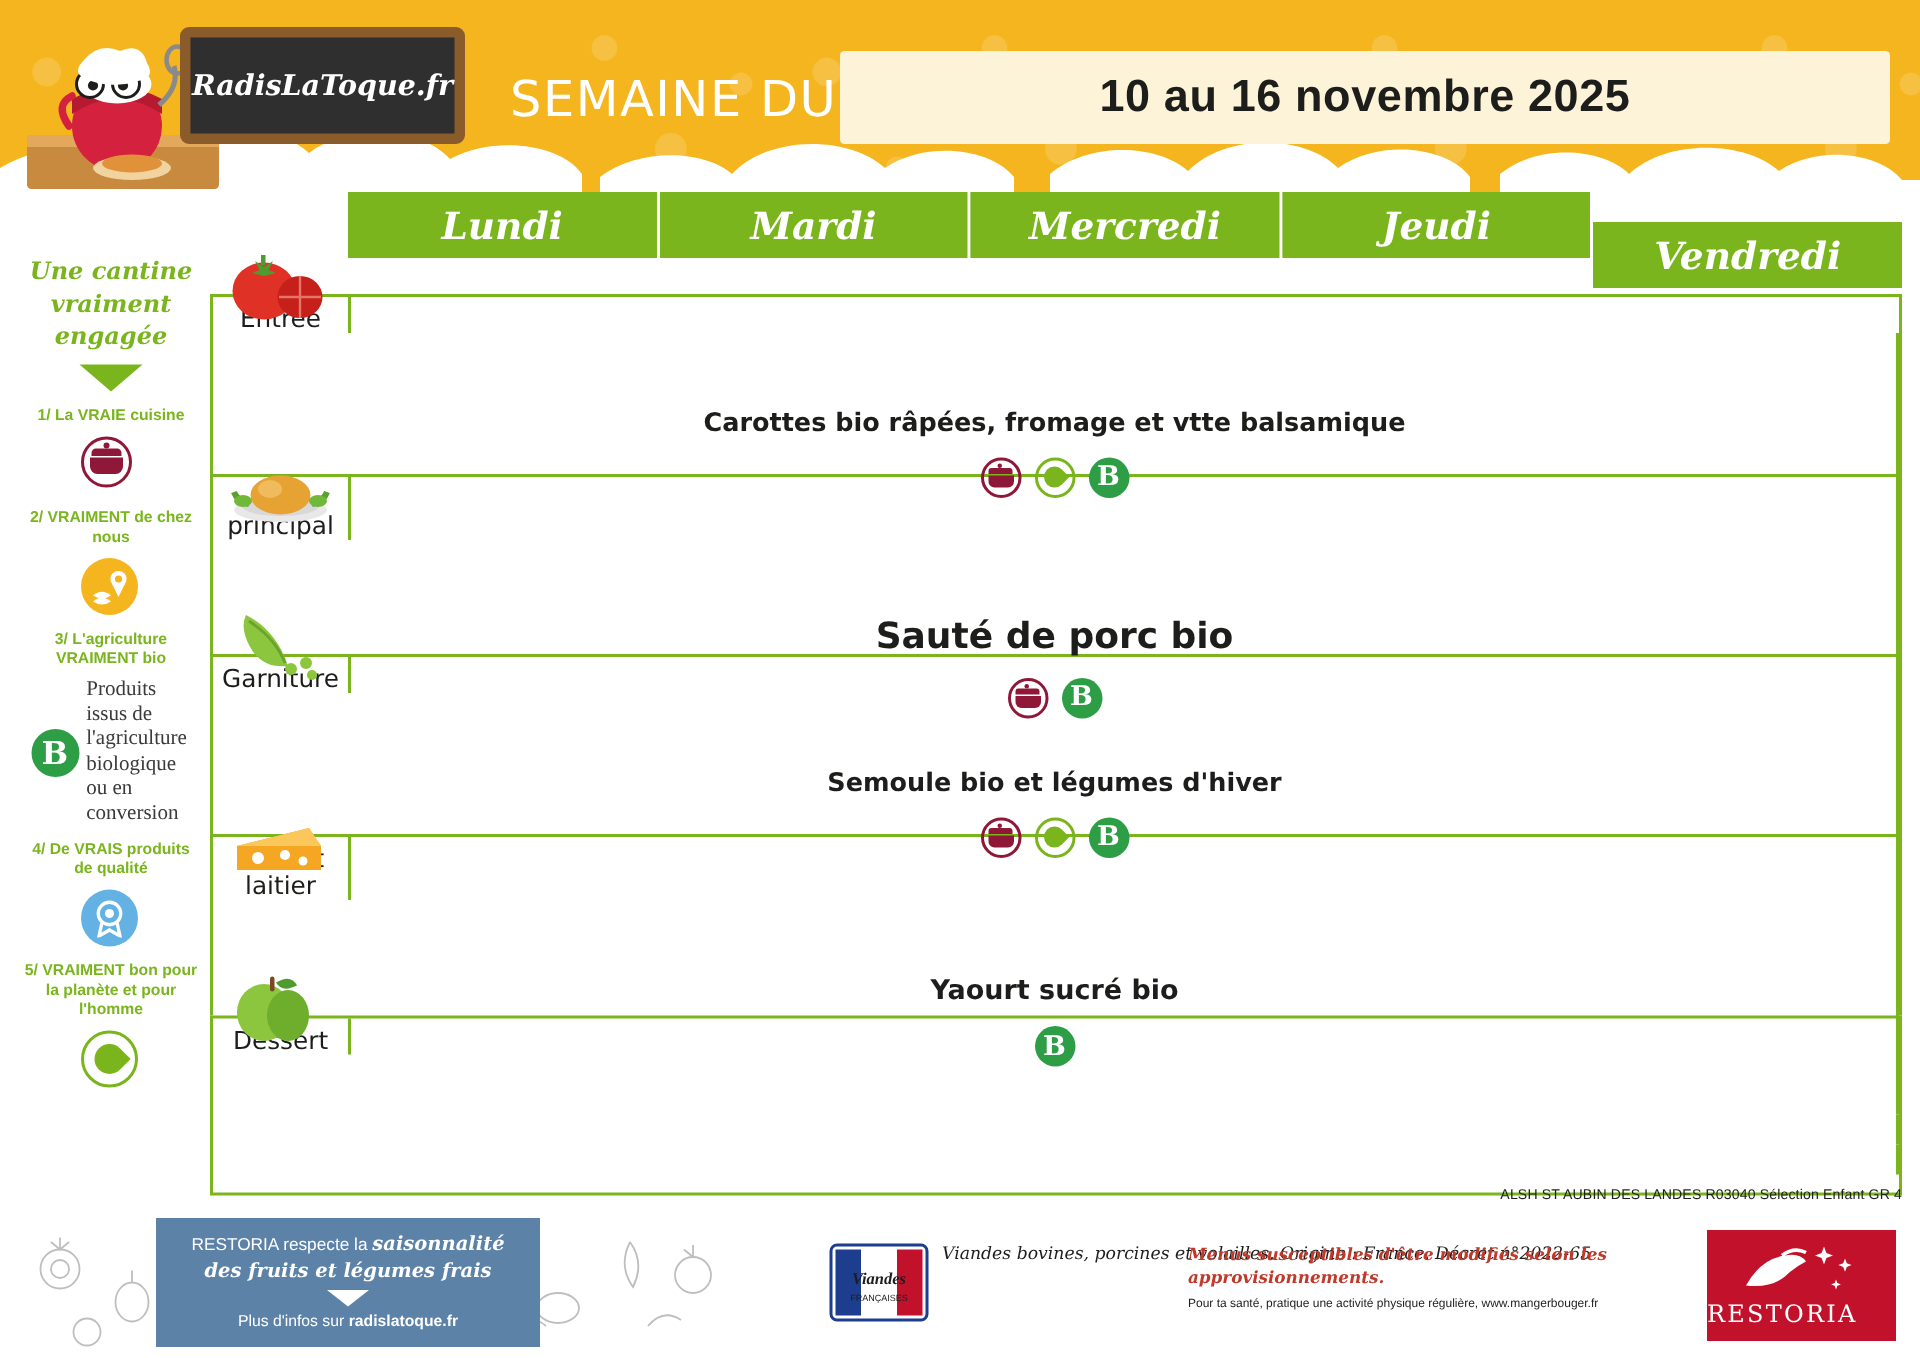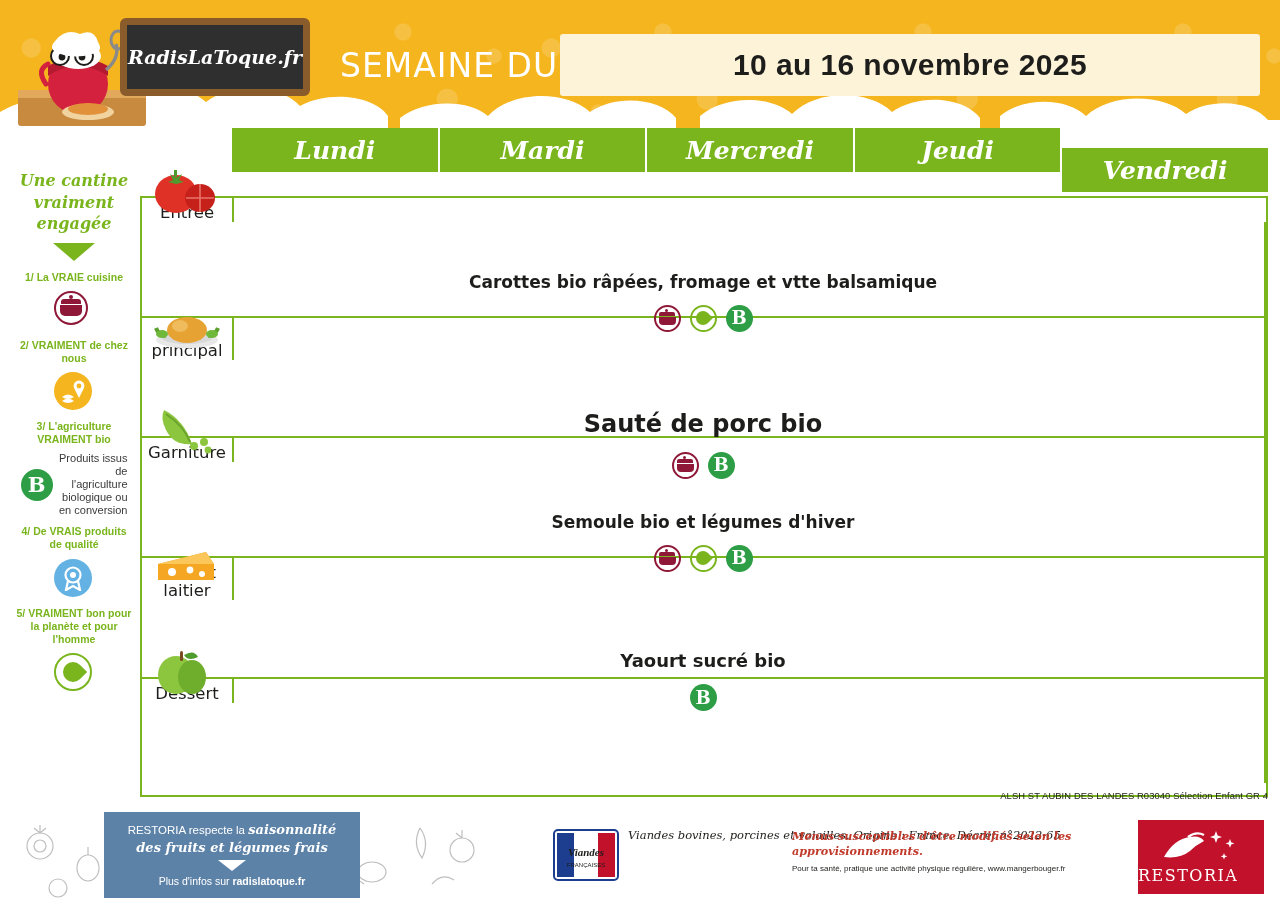--- a/index.html
+++ b/index.html
@@ -150,25 +150,26 @@
     position: relative;
   }
   .sb-row {
     display: flex;
     align-items: center;
     justify-content: center;
     gap: 5px;
     margin-top: 6px;
   }
   .sb-sub {
-    font-size: 11px;
+    font-size: 14px;
     color: #3a3a3a;
-    text-align: right;
+    text-align: left;
     line-height: 1.18;
     width: 70px;
+    font-family: Liberation Serif, serif;
   }
 
   
   .ic-circle {
     width: 38px; height: 38px;
     border-radius: 50%;
     display: flex; align-items: center; justify-content: center;
     box-sizing: border-box;
   }
   .ic-bio {

